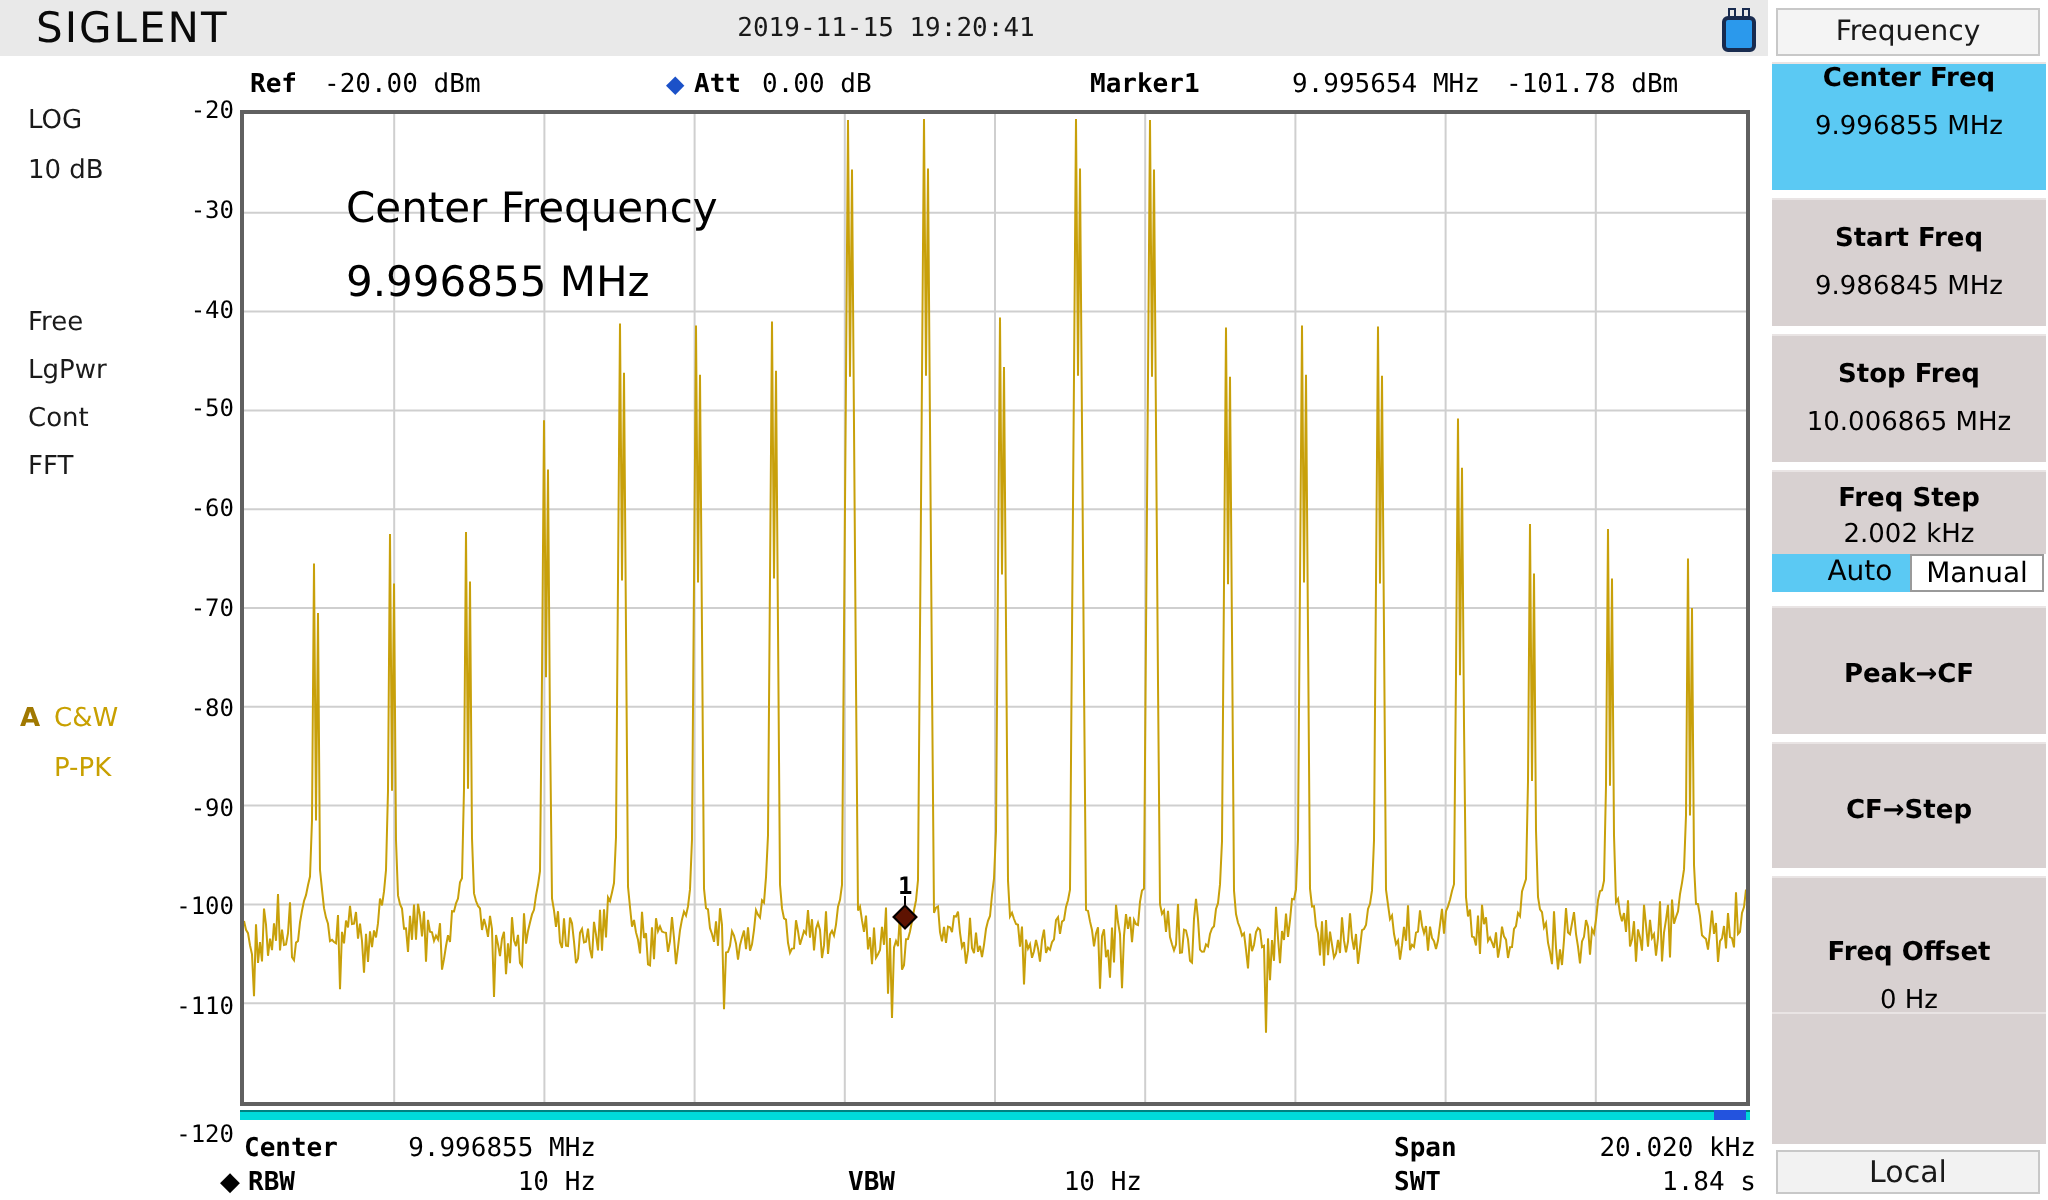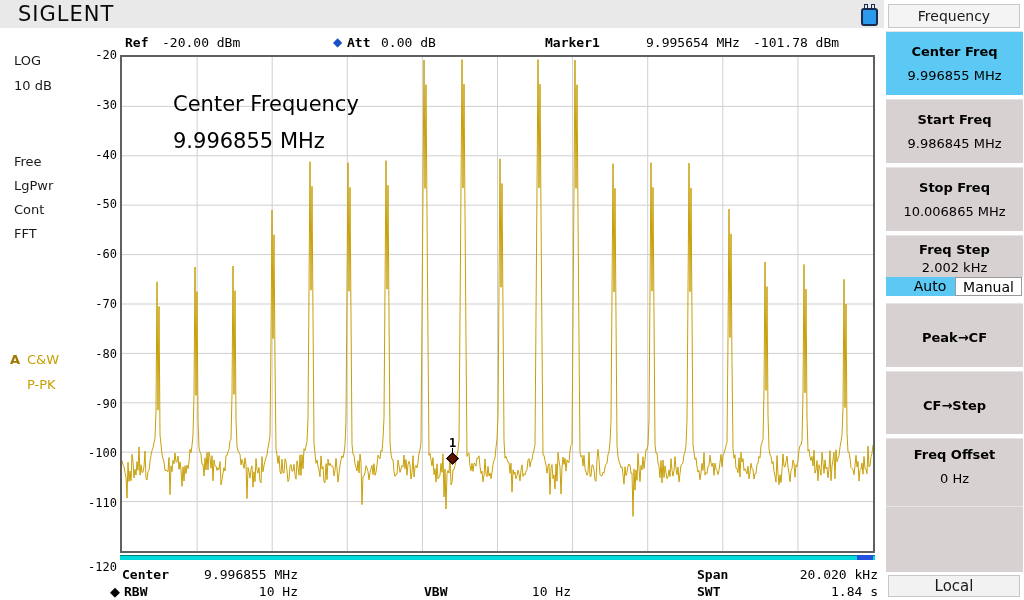--- a/index.html
+++ b/index.html
@@ -62,20 +62,21 @@
   #opt-auto  { left:2px;  top:277px; width:88px; background:#5BC9F3; }
   #opt-manual{ left:71px; top:277px; width:67px; background:#FFF; border:1px solid #9a9a9a; }
   #local-btn { position:absolute; left:4px; top:575px; width:132px; height:22px; background:#F2F2F2;
                border:1px solid #C8C8C8; text-align:center; font-size:15px; line-height:20px; color:#1a1a1a; }
 </style>
 </head>
 <body>
 
 <div id="topbar" class="abs">
   <div id="logo" class="abs">SIGLENT</div>
+  <div id="datetime" class="abs mono">2019-11-15  19:20:41</div>
   <div id="battery" class="abs">
     <div class="pin1"></div>
     <div class="pin2"></div>
     <div class="body"></div>
   </div>
 </div>
 
 <span class="abs readout mono bold" style="left:125px">Ref</span>
 <span class="abs readout mono" style="left:162px">-20.00 dBm</span>
 <span class="abs readout diamond" style="left:333px">◆</span>
@@ -149,21 +150,21 @@
 <span class="abs brow mono bold" style="left:124px; top:584px">RBW</span>
 <span class="abs brow mono rspan" style="left:170px; top:584px; width:128px">10 Hz</span>
 <span class="abs brow mono bold" style="left:424px; top:584px">VBW</span>
 <span class="abs brow mono rspan" style="left:480px; top:584px; width:91px">10 Hz</span>
 <span class="abs brow mono bold" style="left:697px; top:584px">SWT</span>
 <span class="abs brow mono rspan" style="left:740px; top:584px; width:138px">1.84 s</span>
 
 <div id="panel" class="abs">
   <div class="menu-title">Frequency</div>
 
-  <div class="mbtn active" style="top:31px; height:64px; padding-top:12px">
+  <div class="mbtn active" style="top:31px; height:64px; ">
     <div class="lbl">Center Freq</div>
     <div class="val">9.996855 MHz</div>
   </div>
 
   <div class="mbtn" style="top:99px; height:64px; padding-top:12px">
     <div class="lbl">Start Freq</div>
     <div class="val">9.986845 MHz</div>
   </div>
 
   <div class="mbtn" style="top:167px; height:64px; padding-top:12px">
@@ -179,21 +180,21 @@
   <div id="opt-manual" class="toggle-opt">Manual</div>
 
   <div class="mbtn" style="top:303px; height:64px; padding-top:26px">
     <div class="lbl">Peak→CF</div>
   </div>
 
   <div class="mbtn" style="top:371px; height:63px; padding-top:26px">
     <div class="lbl">CF→Step</div>
   </div>
 
-  <div class="mbtn" style="top:438px; height:68px; padding-top:8px">
+  <div class="mbtn" style="top:438px; height:68px; padding-top:30px">
     <div class="lbl">Freq Offset</div>
     <div class="val">0 Hz</div>
   </div>
 
   <div class="mbtn" style="top:506px; height:66px"></div>
 
   <div id="local-btn">Local</div>
 </div>
 
 </body></html>

